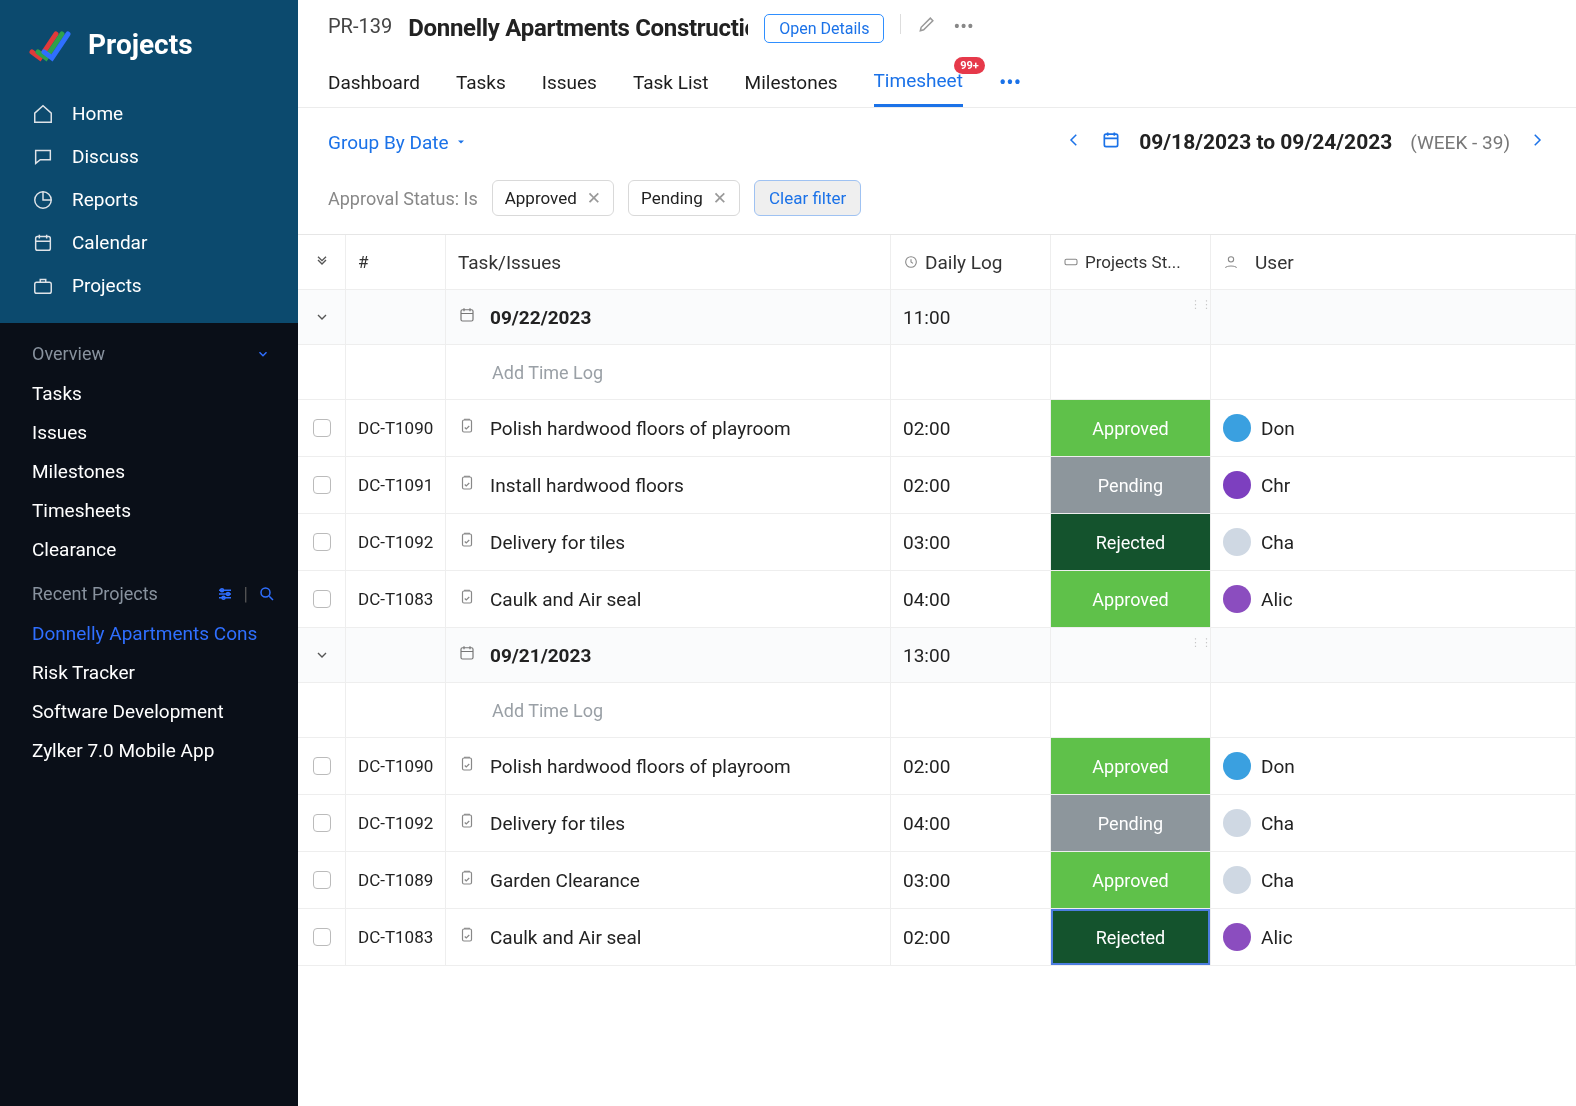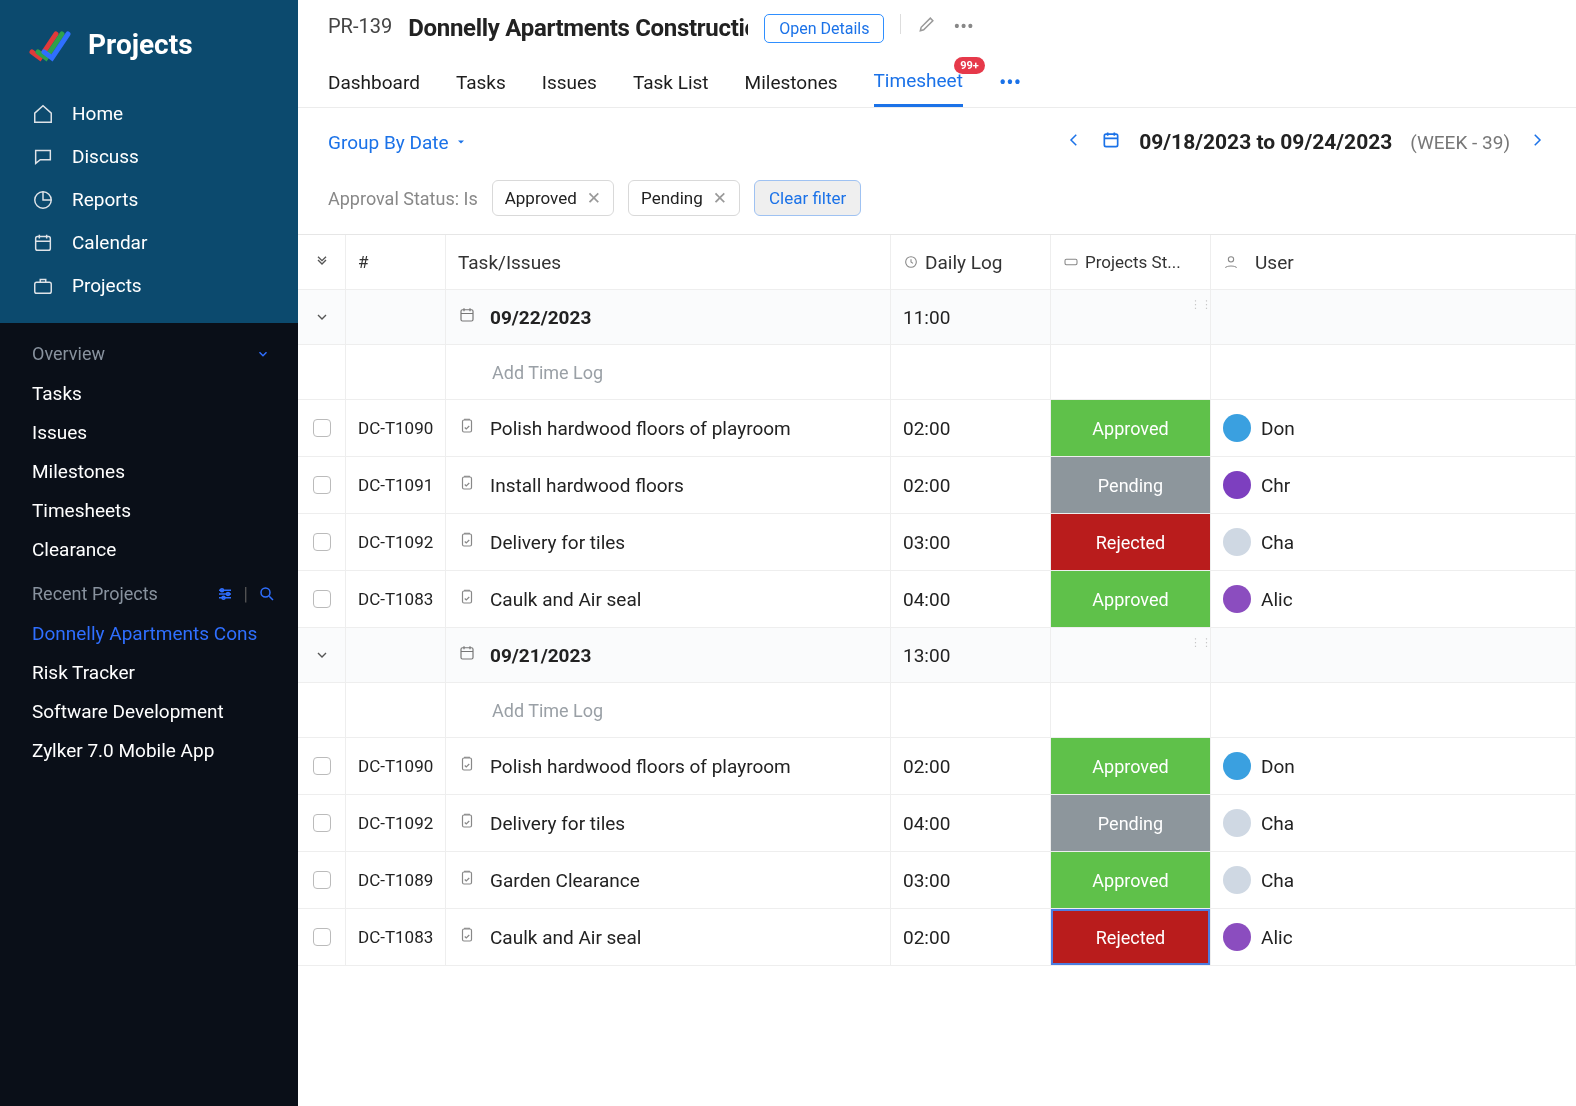--- a/index.html
+++ b/index.html
@@ -68,21 +68,21 @@
     .chev { cursor:pointer; }
     .chev svg { stroke:#555; fill:none; stroke-width:2; }
     .cbx { width:18px; height:18px; border:1.8px solid #bbb; border-radius:4px; cursor:pointer; }
     .date-strong { font-weight:700; font-size:19px; }
     .task-ico svg { stroke:#888; fill:none; stroke-width:1.6; }
     .cal-ico svg { stroke:#777; fill:none; stroke-width:1.6; }
     .add-txt { color:#9aa0a6; margin-left:34px; font-size:18px; }
     .tag { width:100%; height:100%; display:flex; align-items:center; justify-content:center; color:#fff; font-size:18px; }
     .tag.Approved { background:#5fc14a; }
     .tag.Pending  { background:#8d969c; }
-    .tag.Rejected { background:#b91c1c; }
+    .tag.Rejected { background:#14532d; }
     .avatar { width:28px; height:28px; border-radius:50%; background:#cfd8e3; display:inline-block; flex-shrink:0; }
     .grp-row .c-app, .grp-row .c-user, .add .c-app, .add .c-user { background:#fafbfc; }
     .grip { position:absolute; right:-2px; top:8px; color:#c7c7c7; font-size:11px; }
     .c-app-wrap { position:relative; width:160px; }
     .row.focus .tag { box-shadow: inset 0 0 0 2px #4c7de0; }
   </style>
 </head>
 <body>
 
 <aside class="sidebar">

